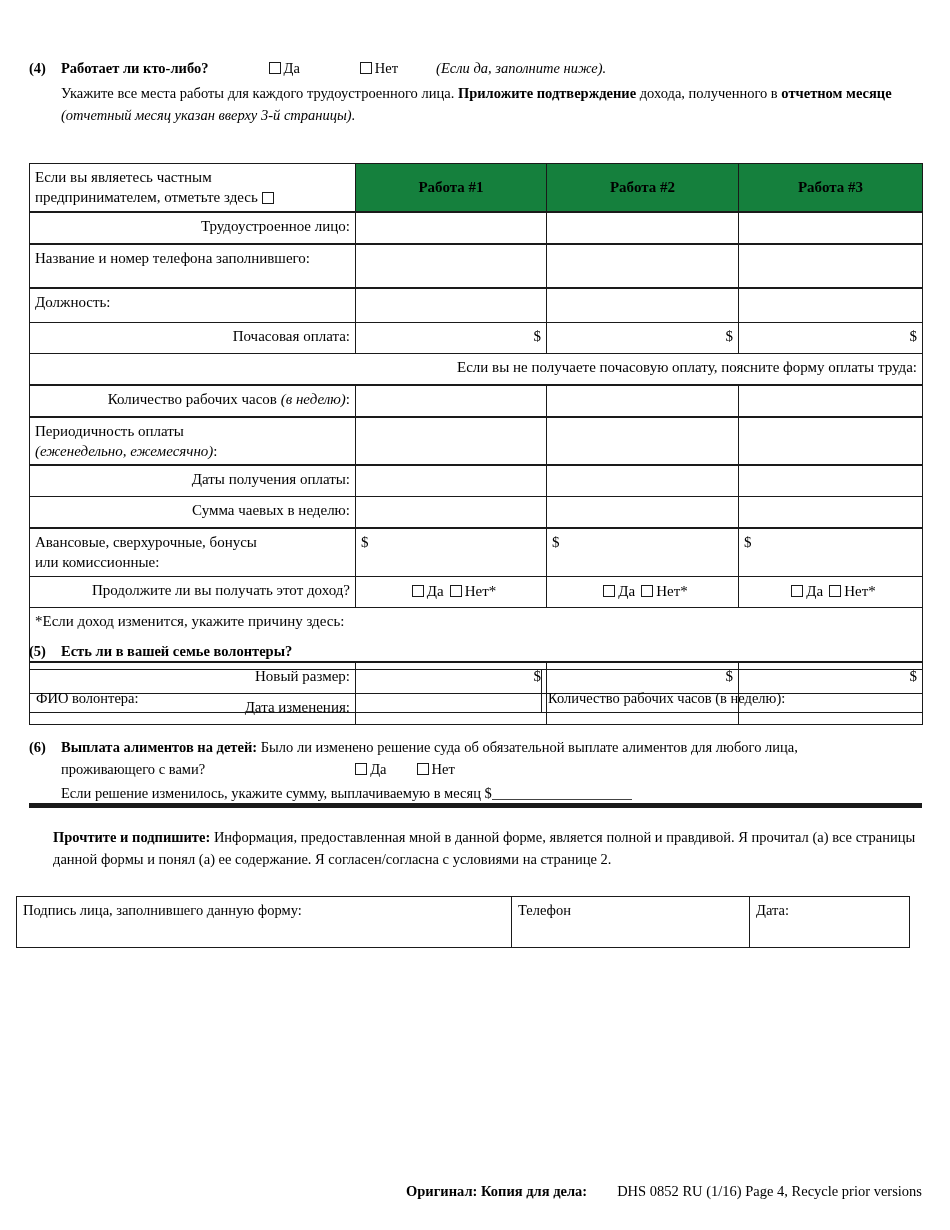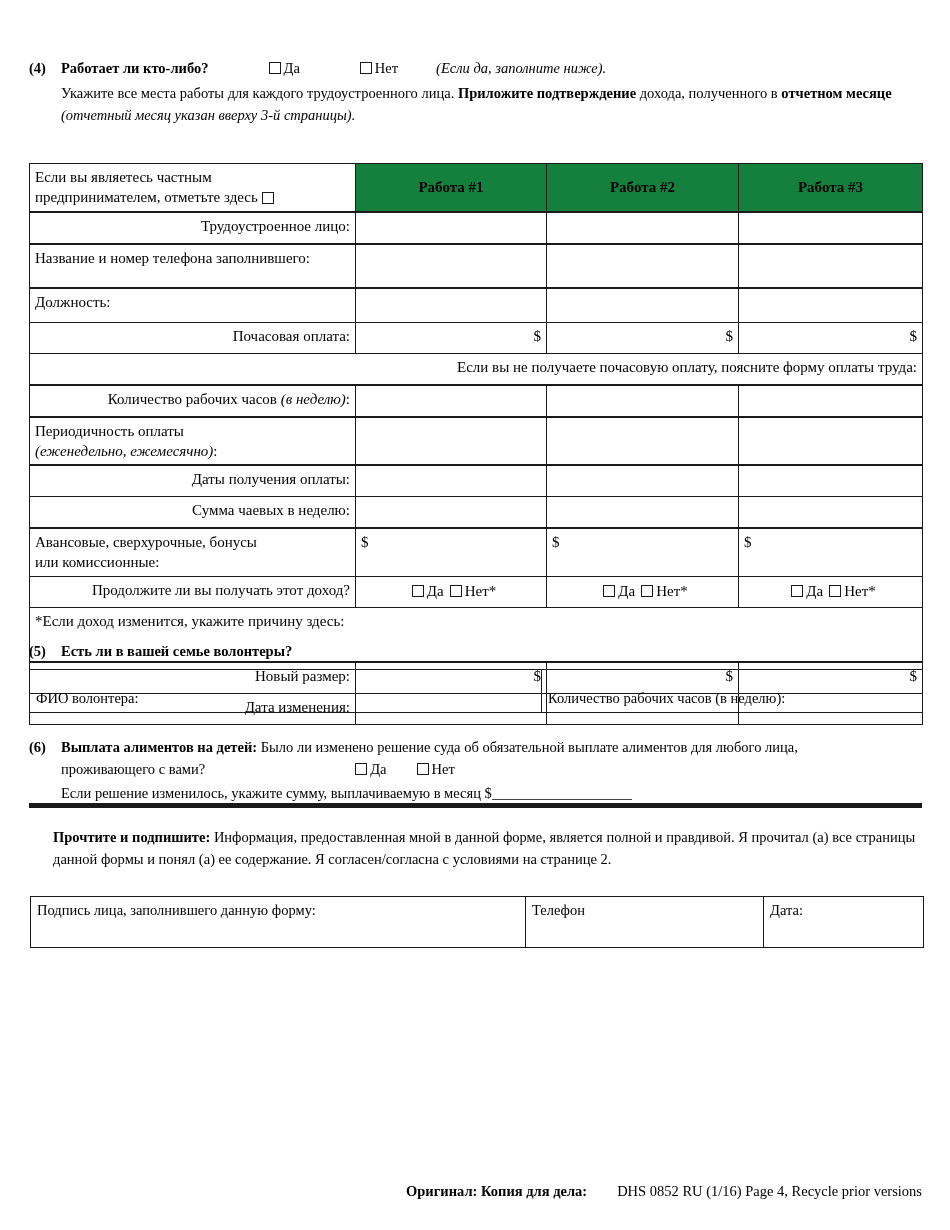--- a/index.html
+++ b/index.html
@@ -169,21 +169,21 @@
     left: 29px;
     top: 826px;
     width: 893px;
     line-height: 1.52;
     margin-left: 24px;
   }
 
   
   #sig-table {
     position: absolute;
-    left: 30px;
+    left: 16px;
     top: 896px;
     width: 893px;
     border-collapse: collapse;
     table-layout: fixed;
   }
   #sig-table td {
     border: 1.6px solid #1a1a1a;
     padding: 4px 6px;
     height: 42px;
     vertical-align: top;

